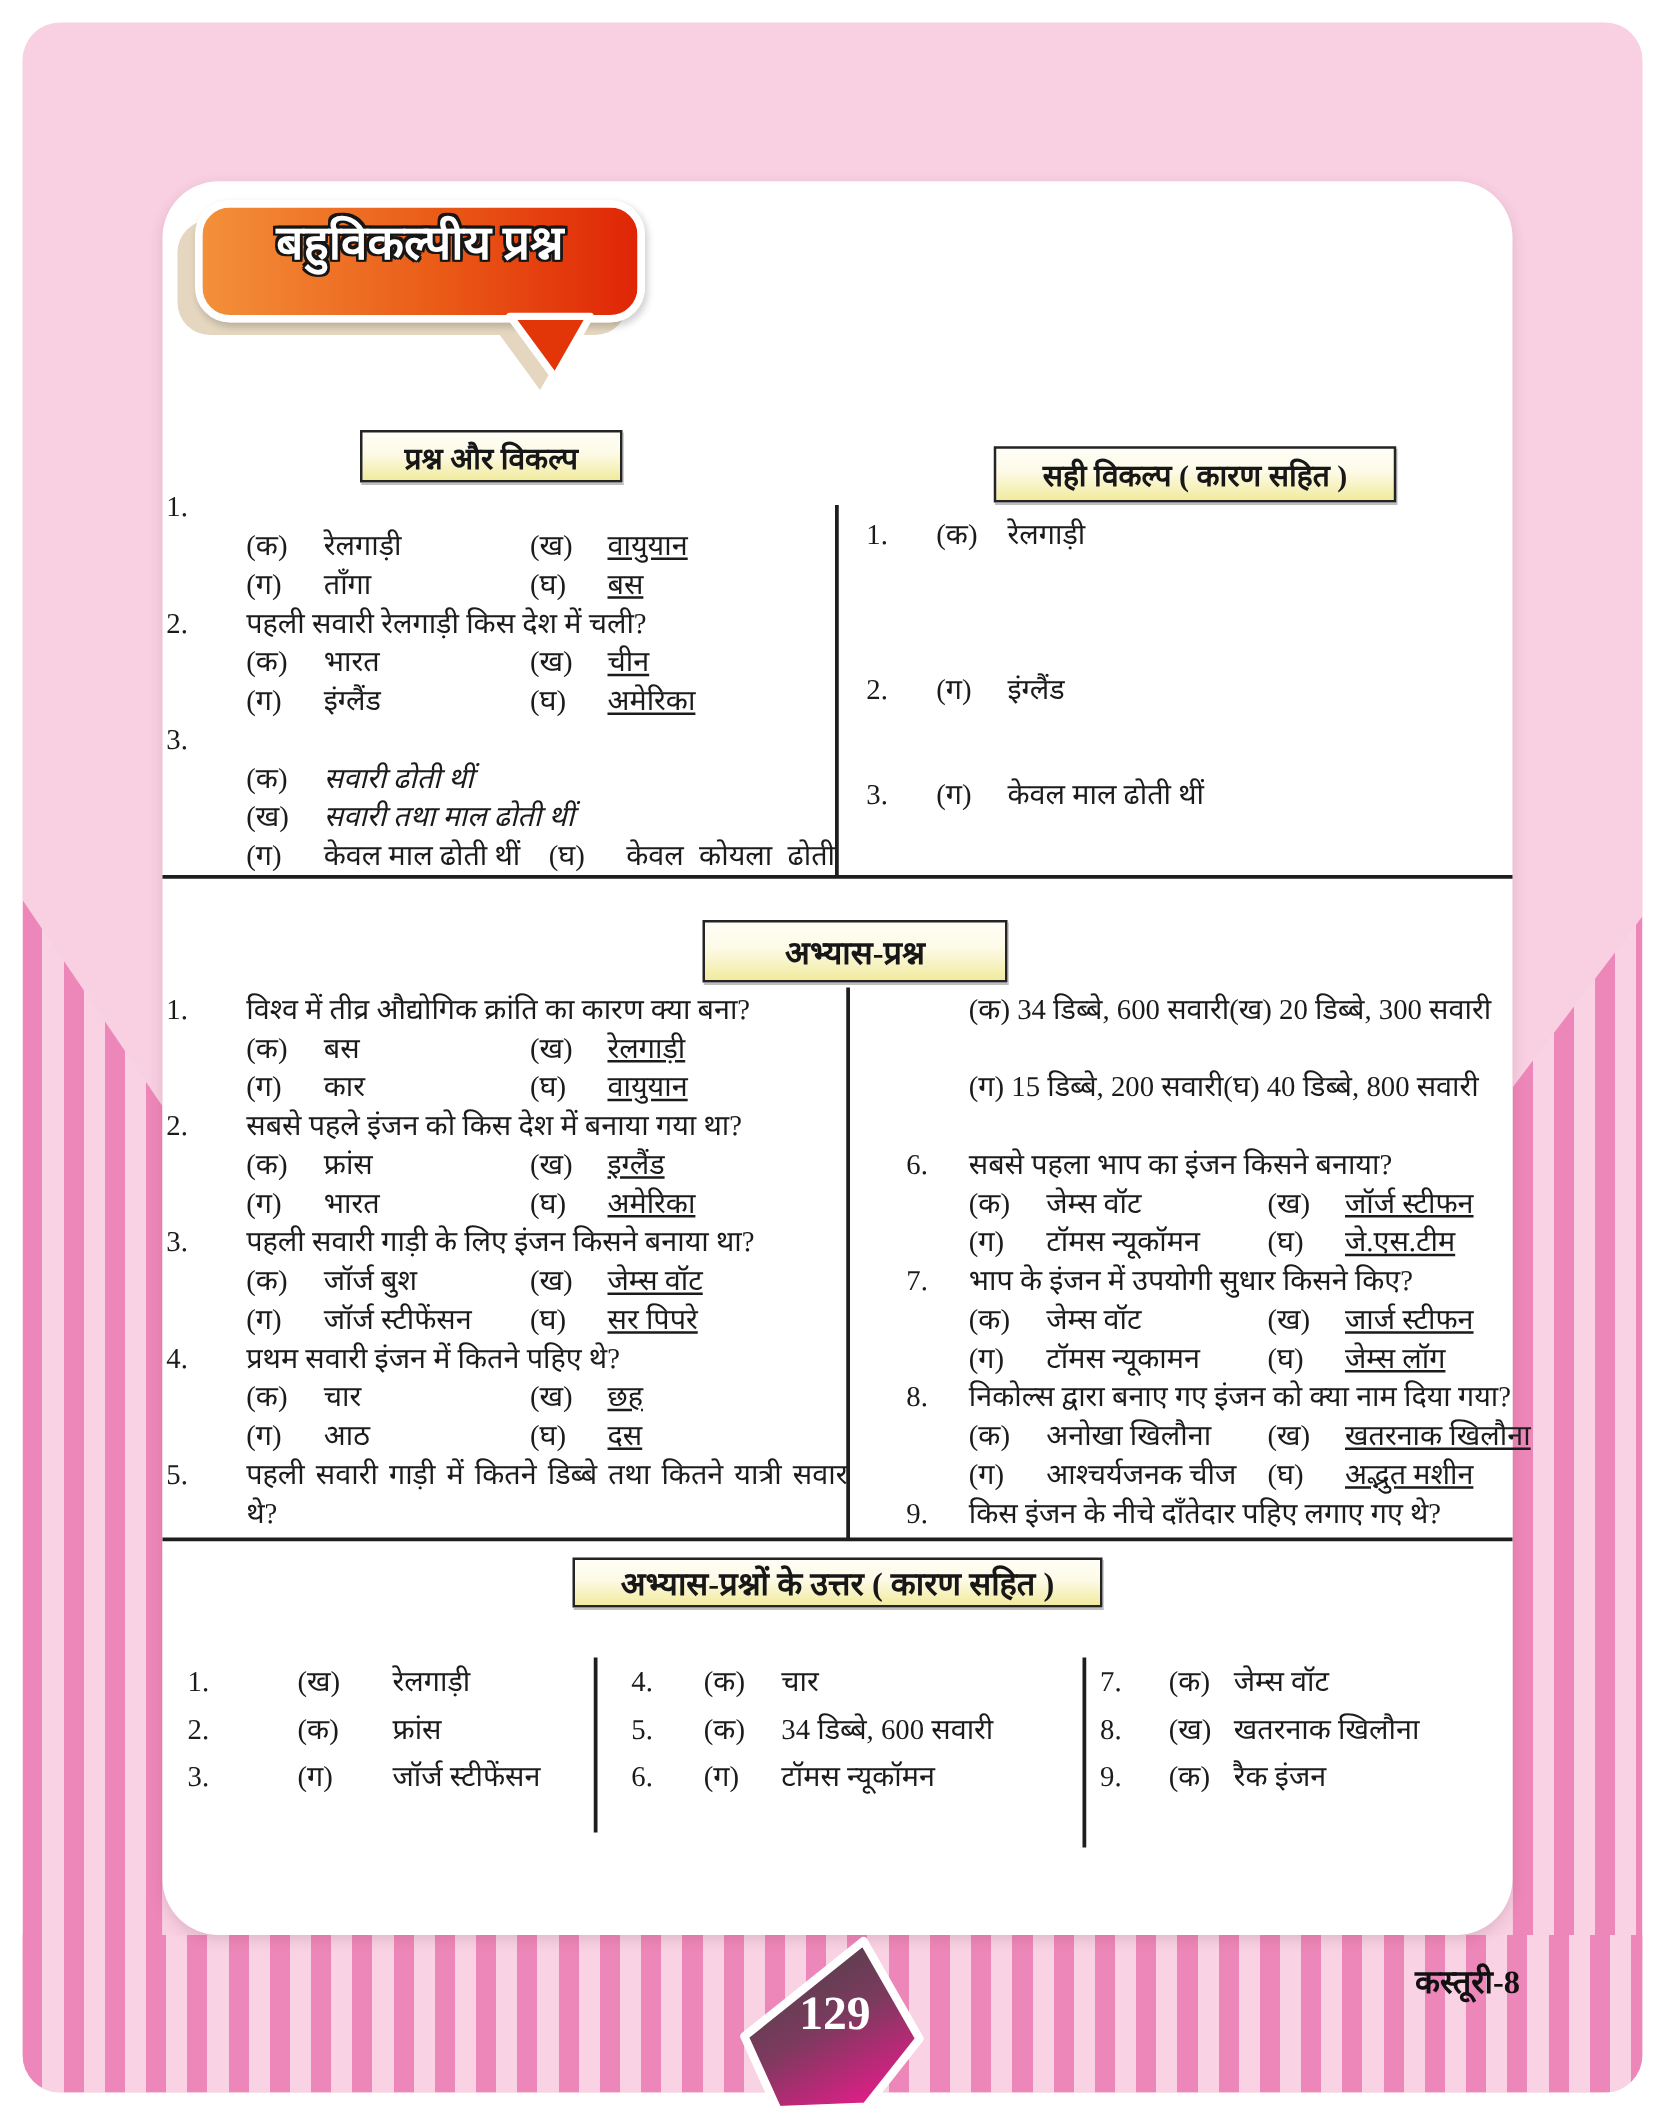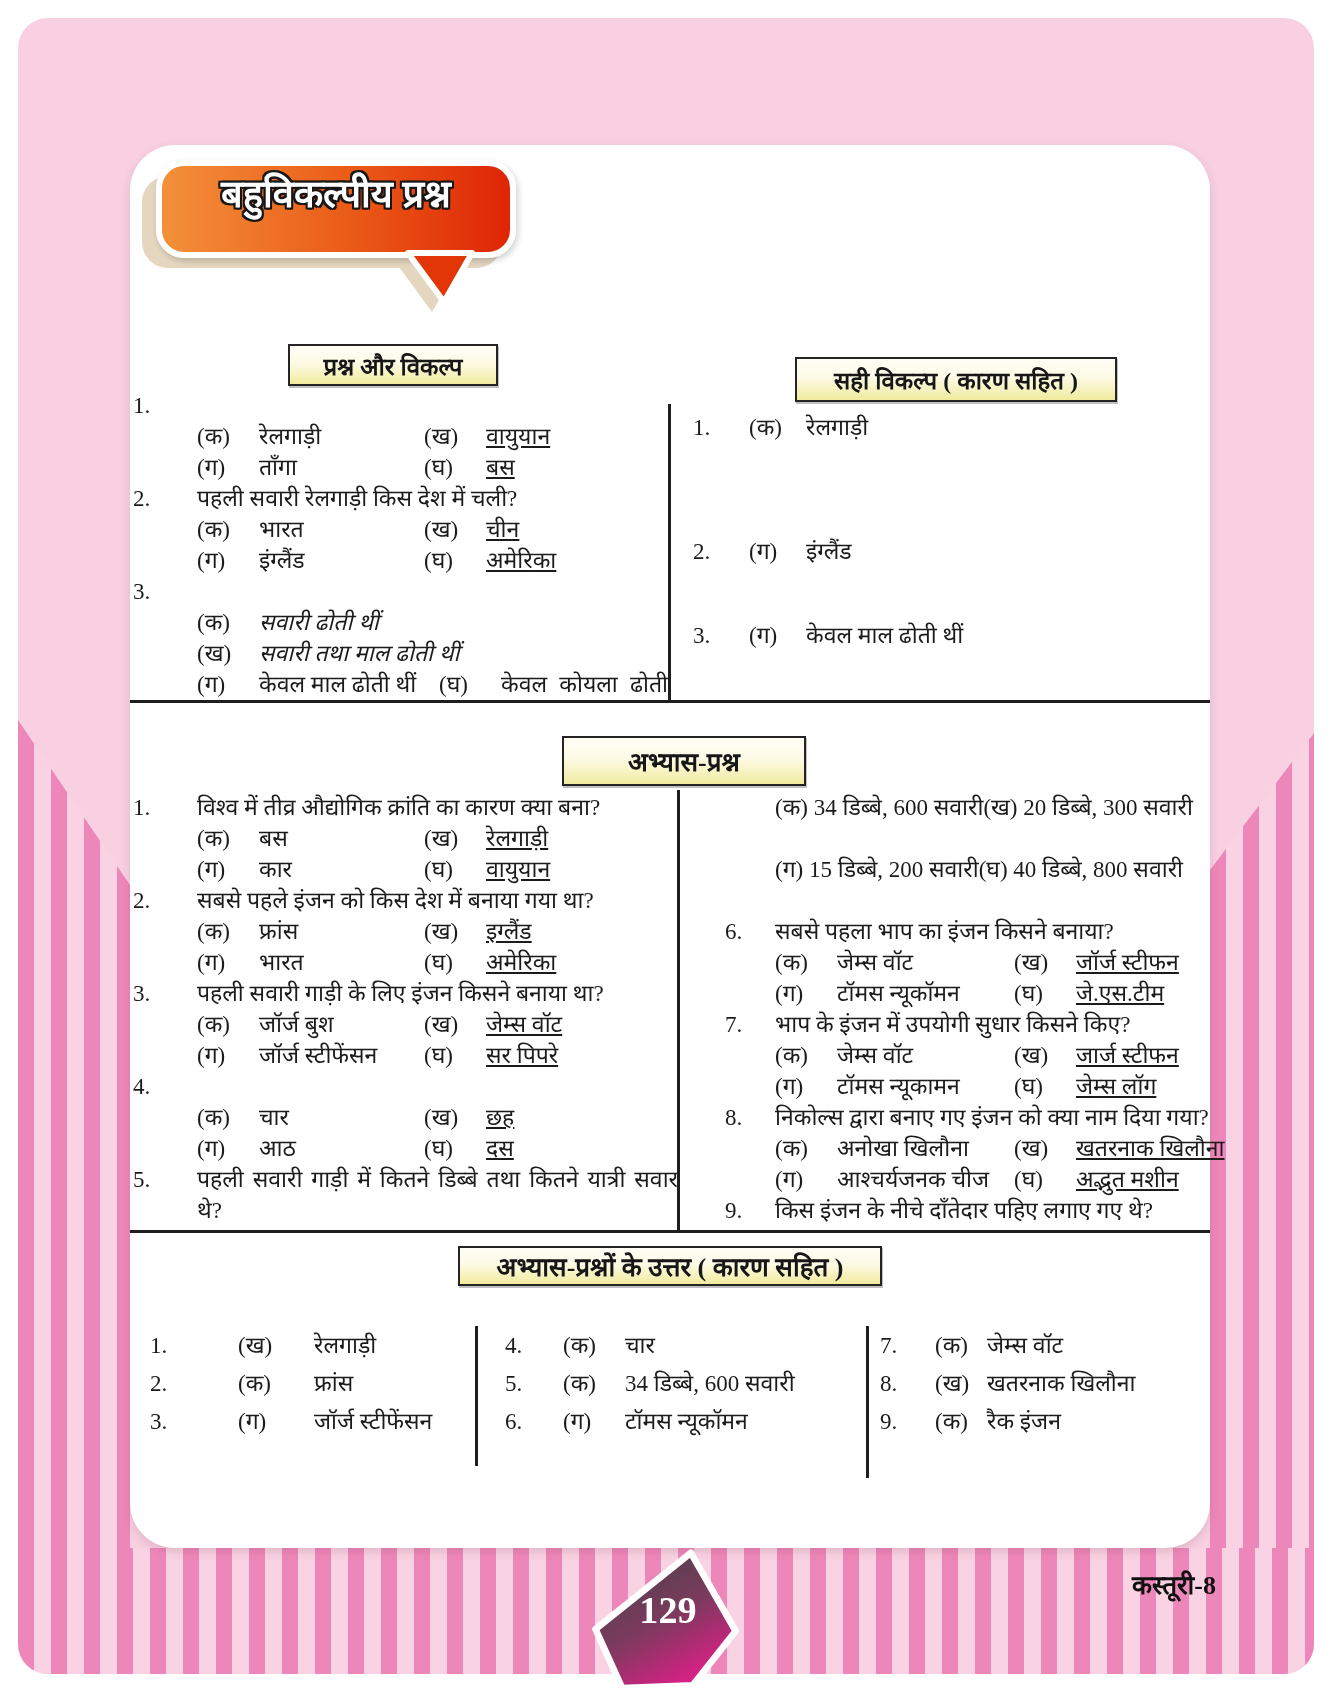--- a/index.html
+++ b/index.html
@@ -230,20 +230,21 @@
     </div>
     <div class="orow">
       <span class="ol">(ग)</span>
       <span class="ot">जॉर्ज स्टीफेंसन</span>
       <span class="ol">(घ)</span>
       <span class="ot2">सर पिपरे</span>
     </div>
 
     <div class="qrow">
       <span class="qnum">4.</span>
+      <span class="qtext">प्रथम सवारी इंजन में कितने पहिए थे?</span>
     </div>
     <div class="orow">
       <span class="ol">(क)</span>
       <span class="ot">चार</span>
       <span class="ol">(ख)</span>
       <span class="ot2">छह</span>
     </div>
     <div class="orow">
       <span class="ol">(ग)</span>
       <span class="ot">आठ</span>

